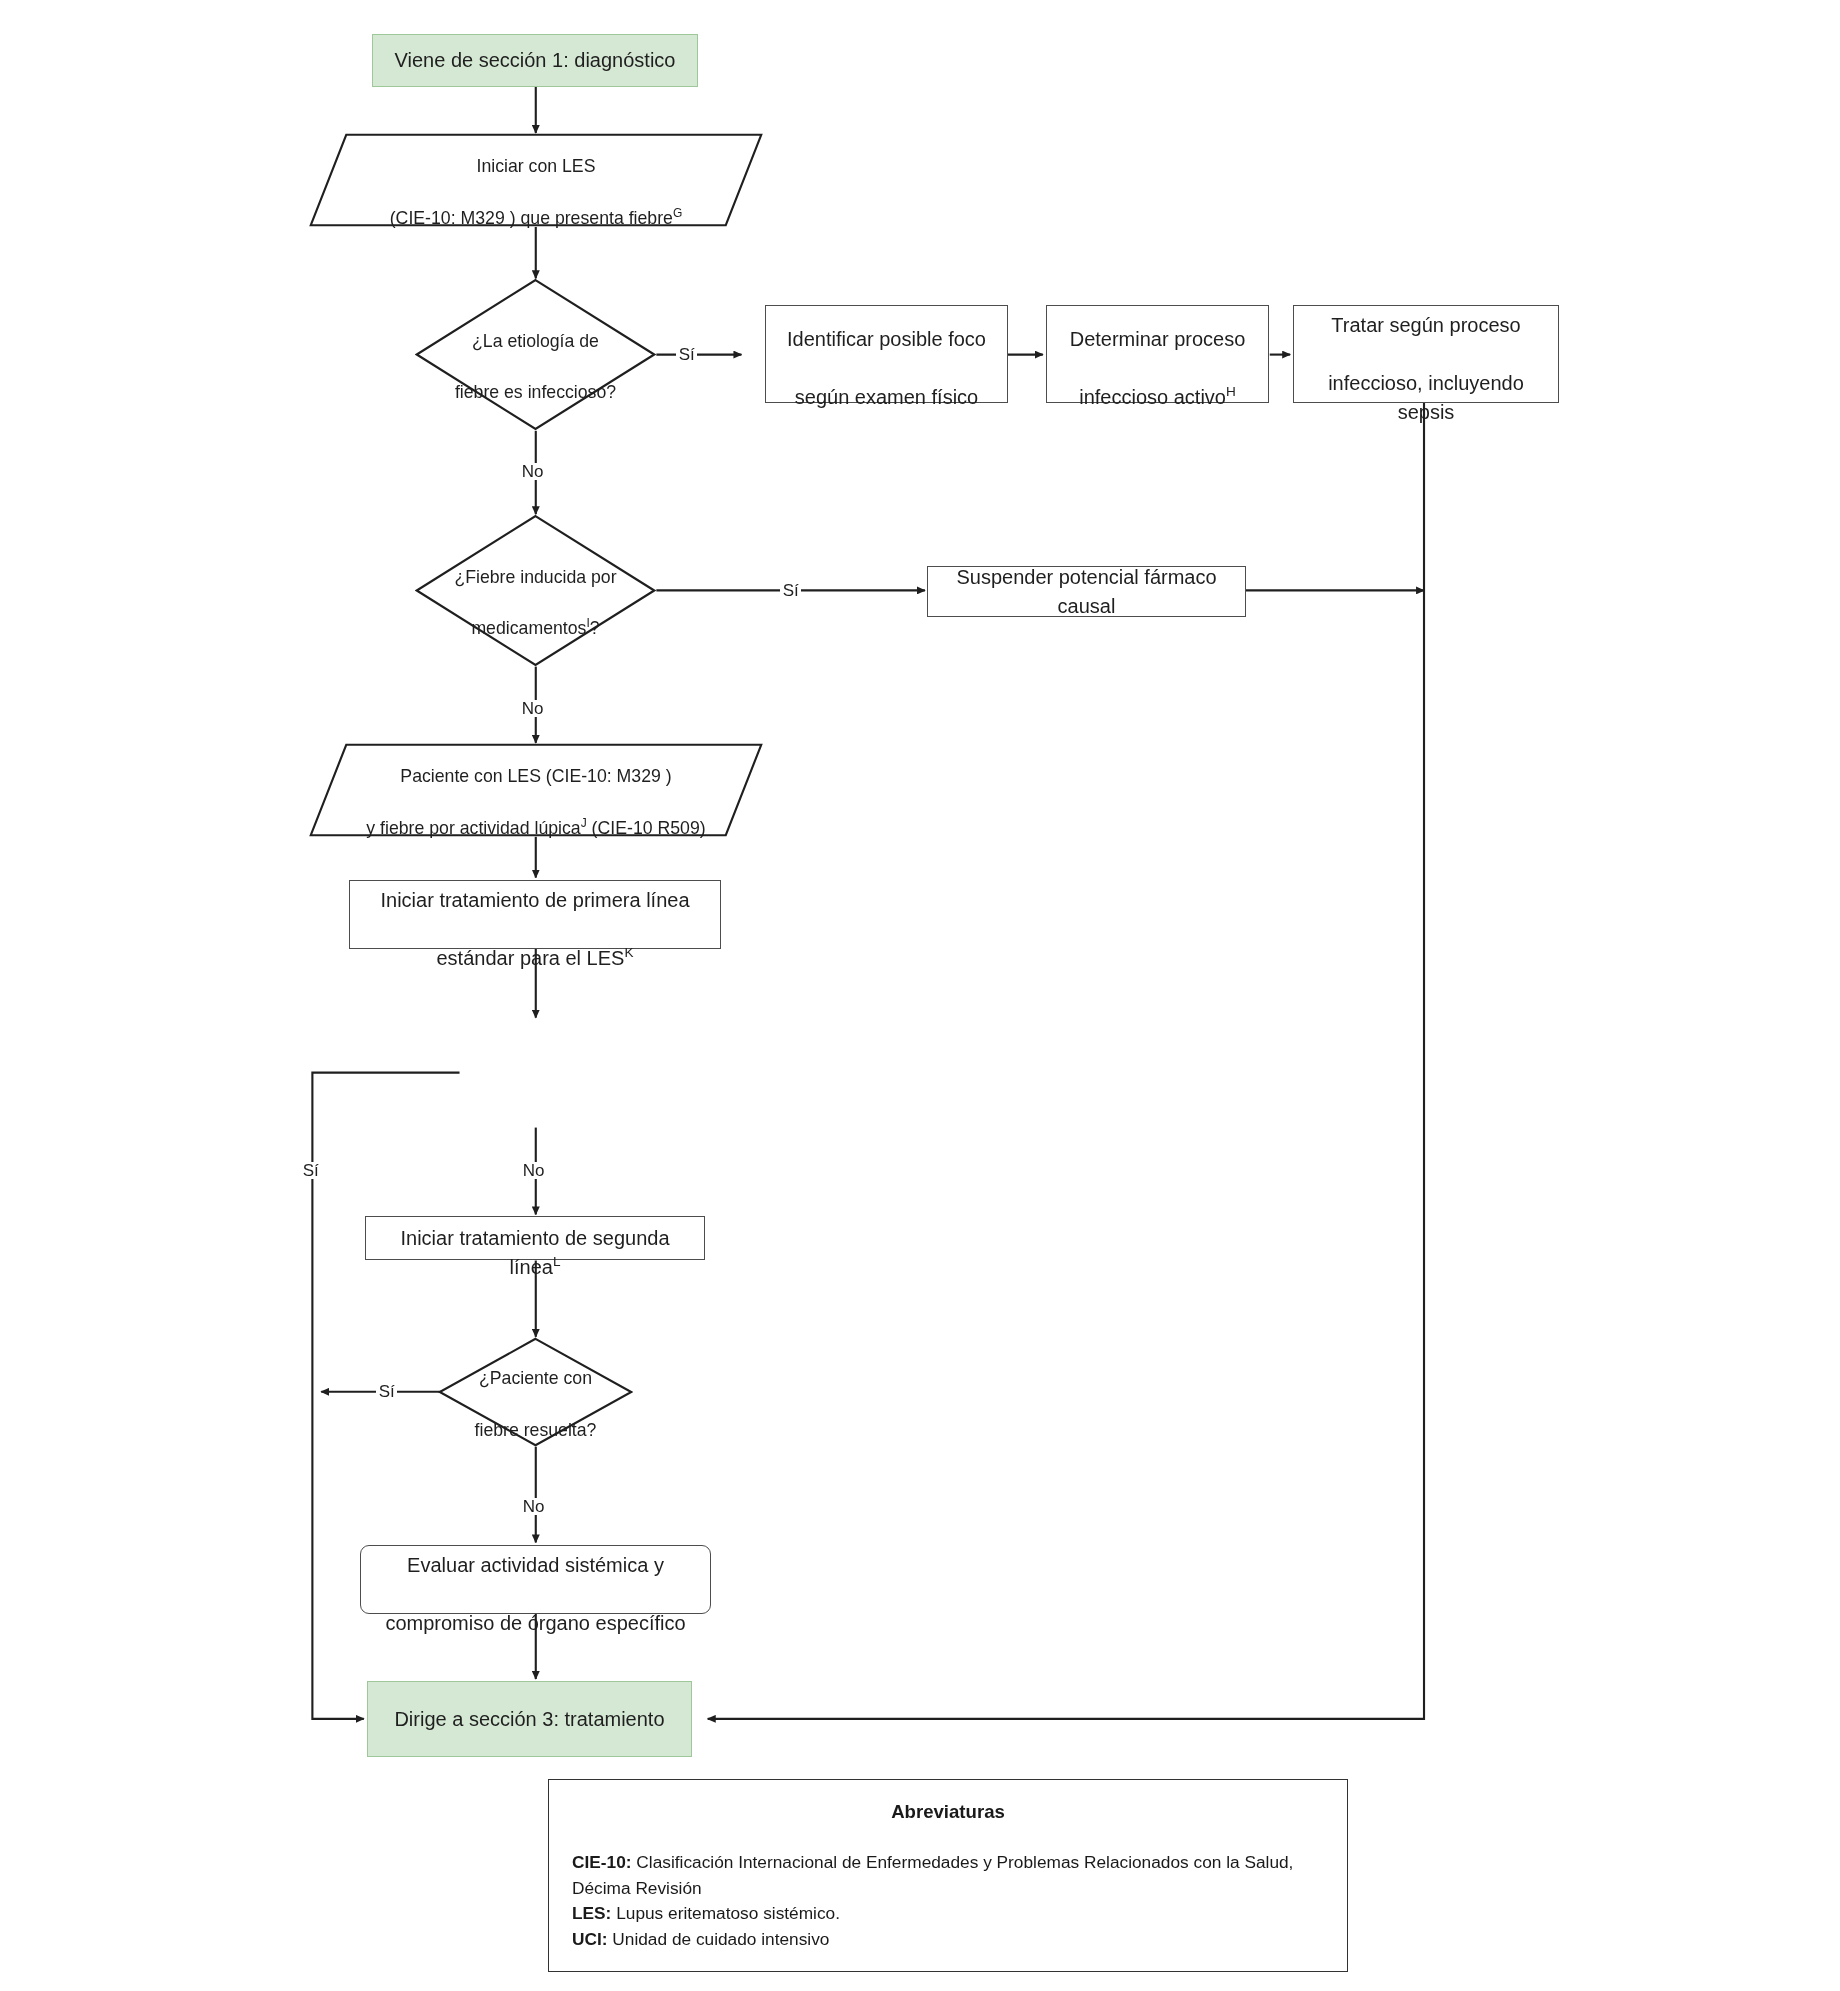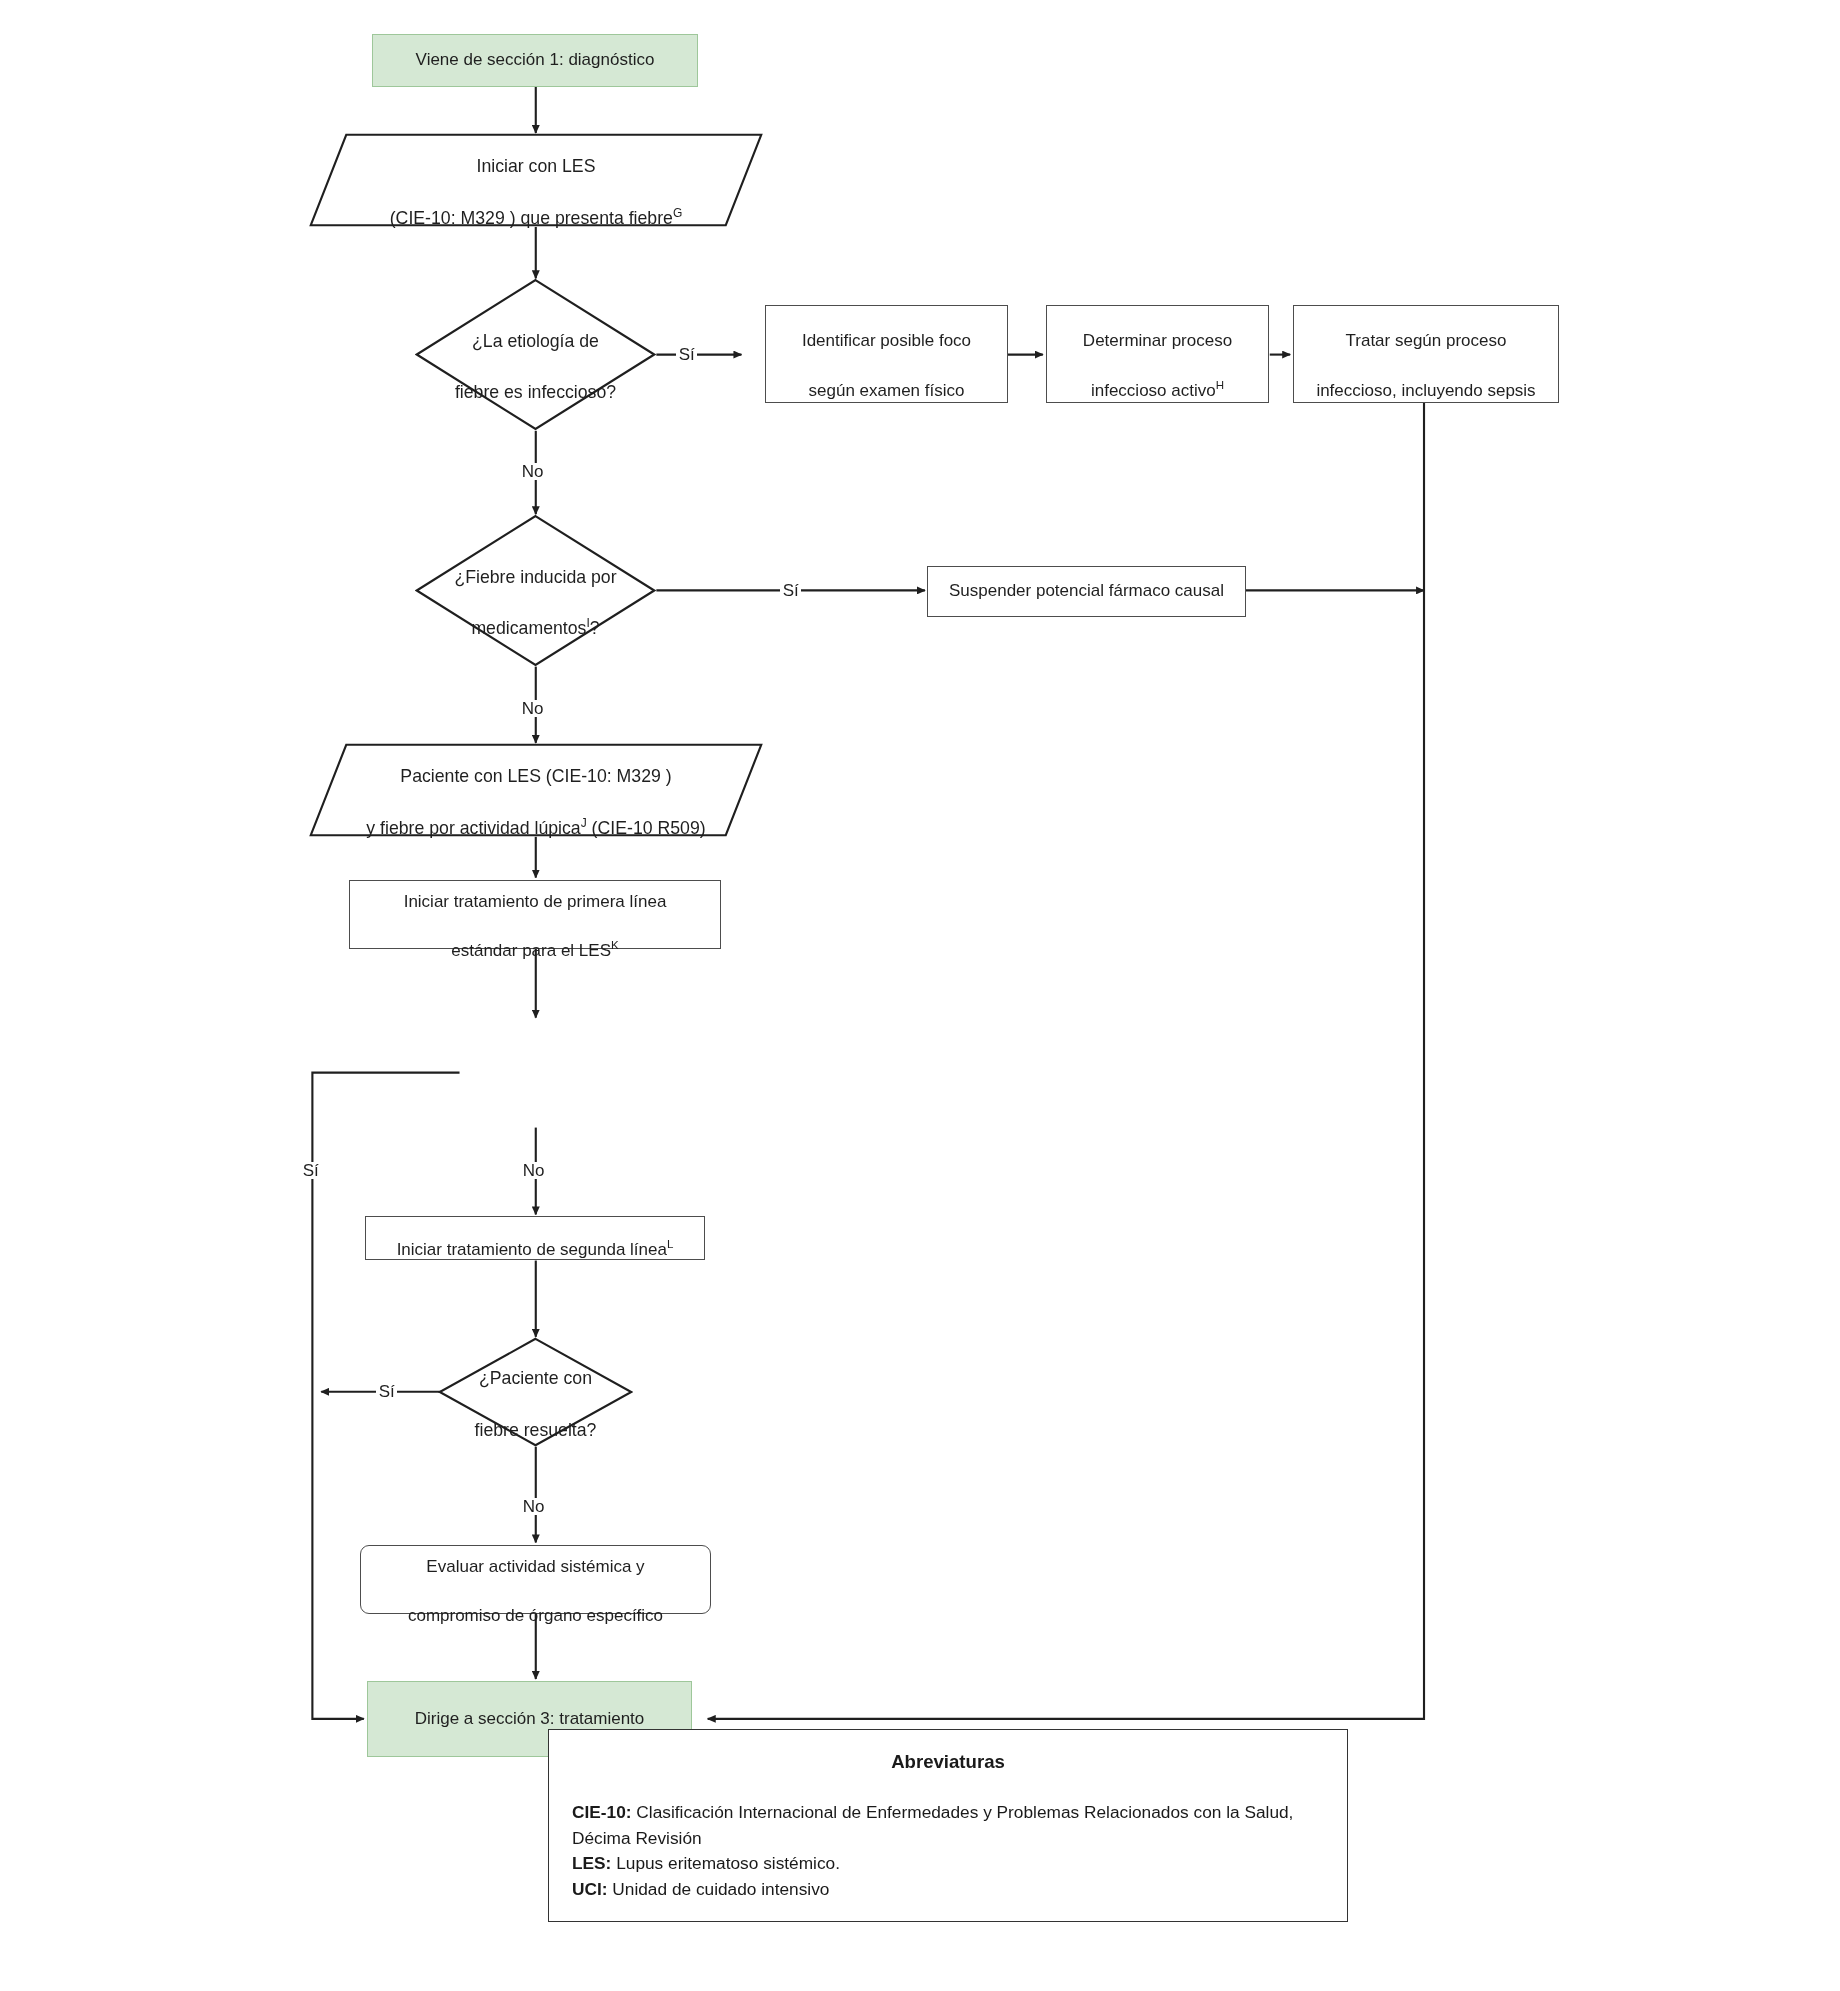--- a/index.html
+++ b/index.html
@@ -27,21 +27,21 @@
     pointer-events: none;
   }
   .node {
     position: absolute;
     box-sizing: border-box;
     display: flex;
     align-items: center;
     justify-content: center;
     text-align: center;
     line-height: 1.45;
-    font-size: 17px;
+    font-size: 20px;
     color: #1f1f1f;
   }
   .node .txt {
     padding: 0 8.9px;
     white-space: pre-line;
   }
   .proc {
     background: #ffffff;
     border: 1.8px solid #4d4d4d;
   }
@@ -283,21 +283,21 @@
 
   <div class="edge-label" style="left:676px; top:346px;">Sí</div>
   <div class="edge-label" style="left:519px; top:463px;">No</div>
   <div class="edge-label" style="left:780px; top:582px;">Sí</div>
   <div class="edge-label" style="left:519px; top:700px;">No</div>
   <div class="edge-label" style="left:300px; top:1162px;">Sí</div>
   <div class="edge-label" style="left:520px; top:1162px;">No</div>
   <div class="edge-label" style="left:376px; top:1383px;">Sí</div>
   <div class="edge-label" style="left:520px; top:1498px;">No</div>
 
-  <div class="legend" style="left:548px; top:1729px; width:800px; height:193px;">
+  <div class="legend" style="left:548px; top:1779px; width:800px; height:193px;">
     <div class="legend-title">Abreviaturas</div>
     <div class="legend-line">
       <b>CIE-10:</b><span> Clasificación Internacional de Enfermedades y Problemas Relacionados con la Salud, Décima Revisión</span>
     </div>
     <div class="legend-line">
       <b>LES:</b><span> Lupus eritematoso sistémico.</span>
     </div>
     <div class="legend-line">
       <b>UCI:</b><span> Unidad de cuidado intensivo</span>
     </div>

